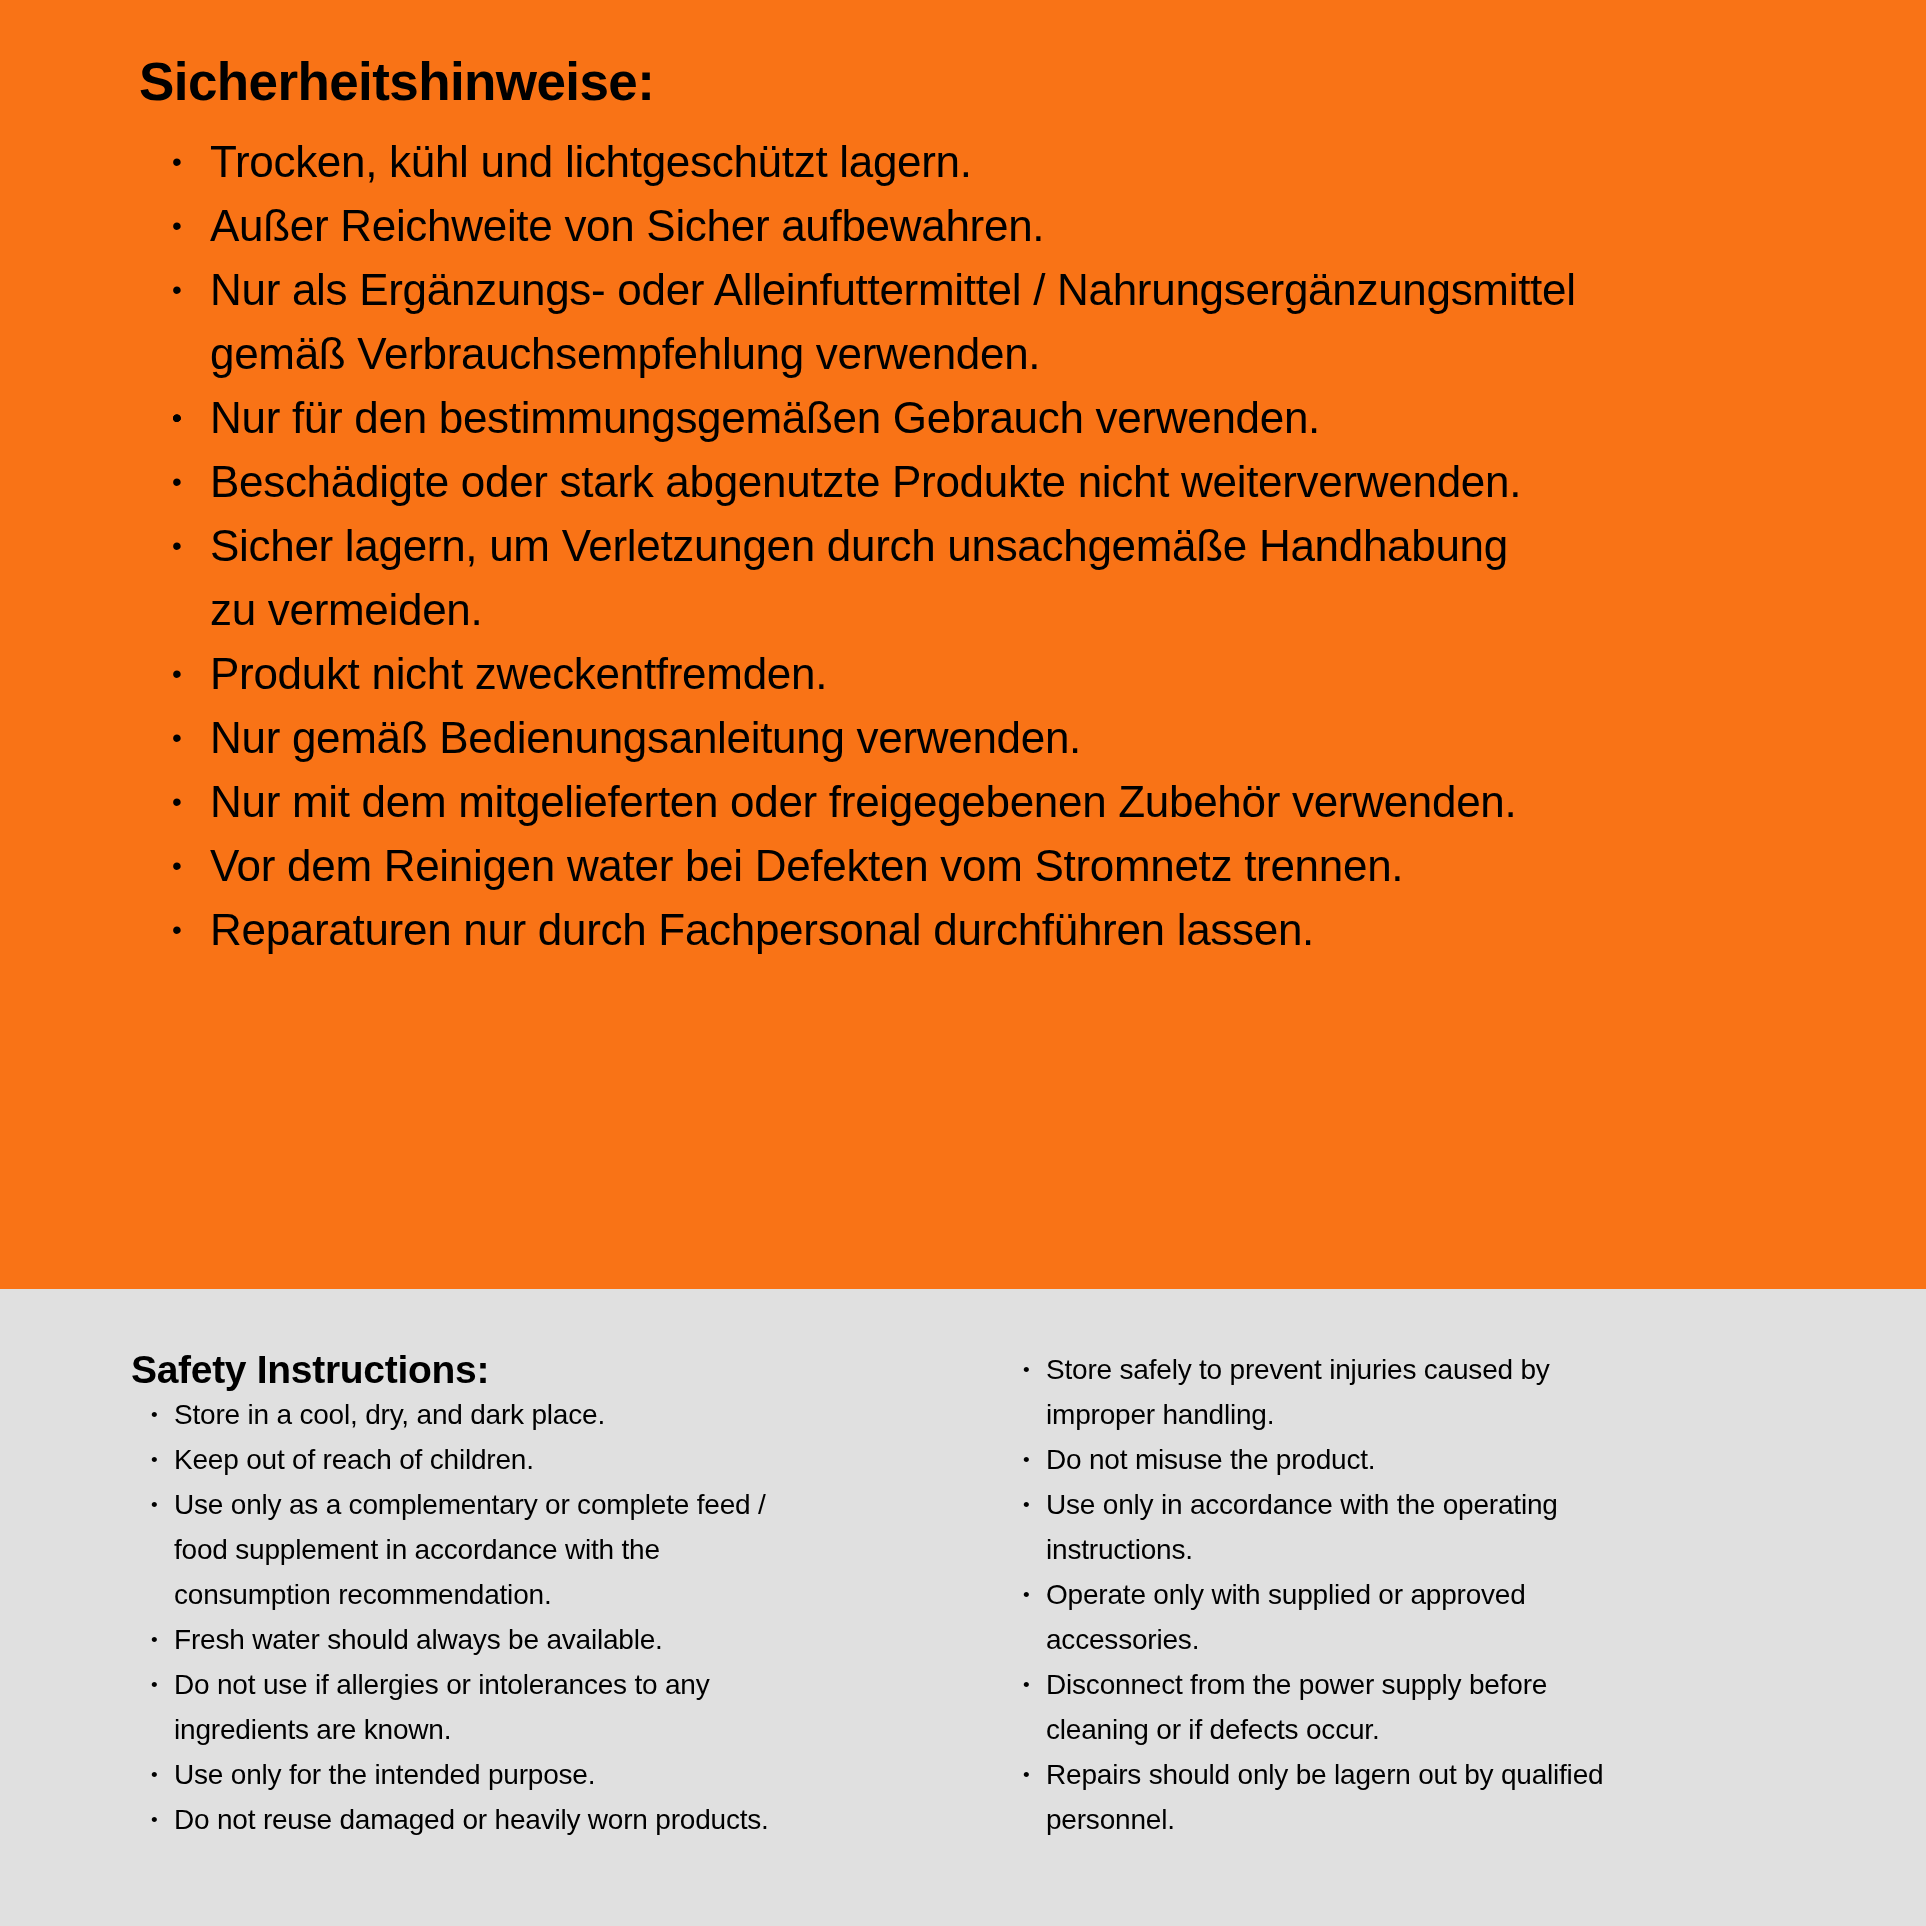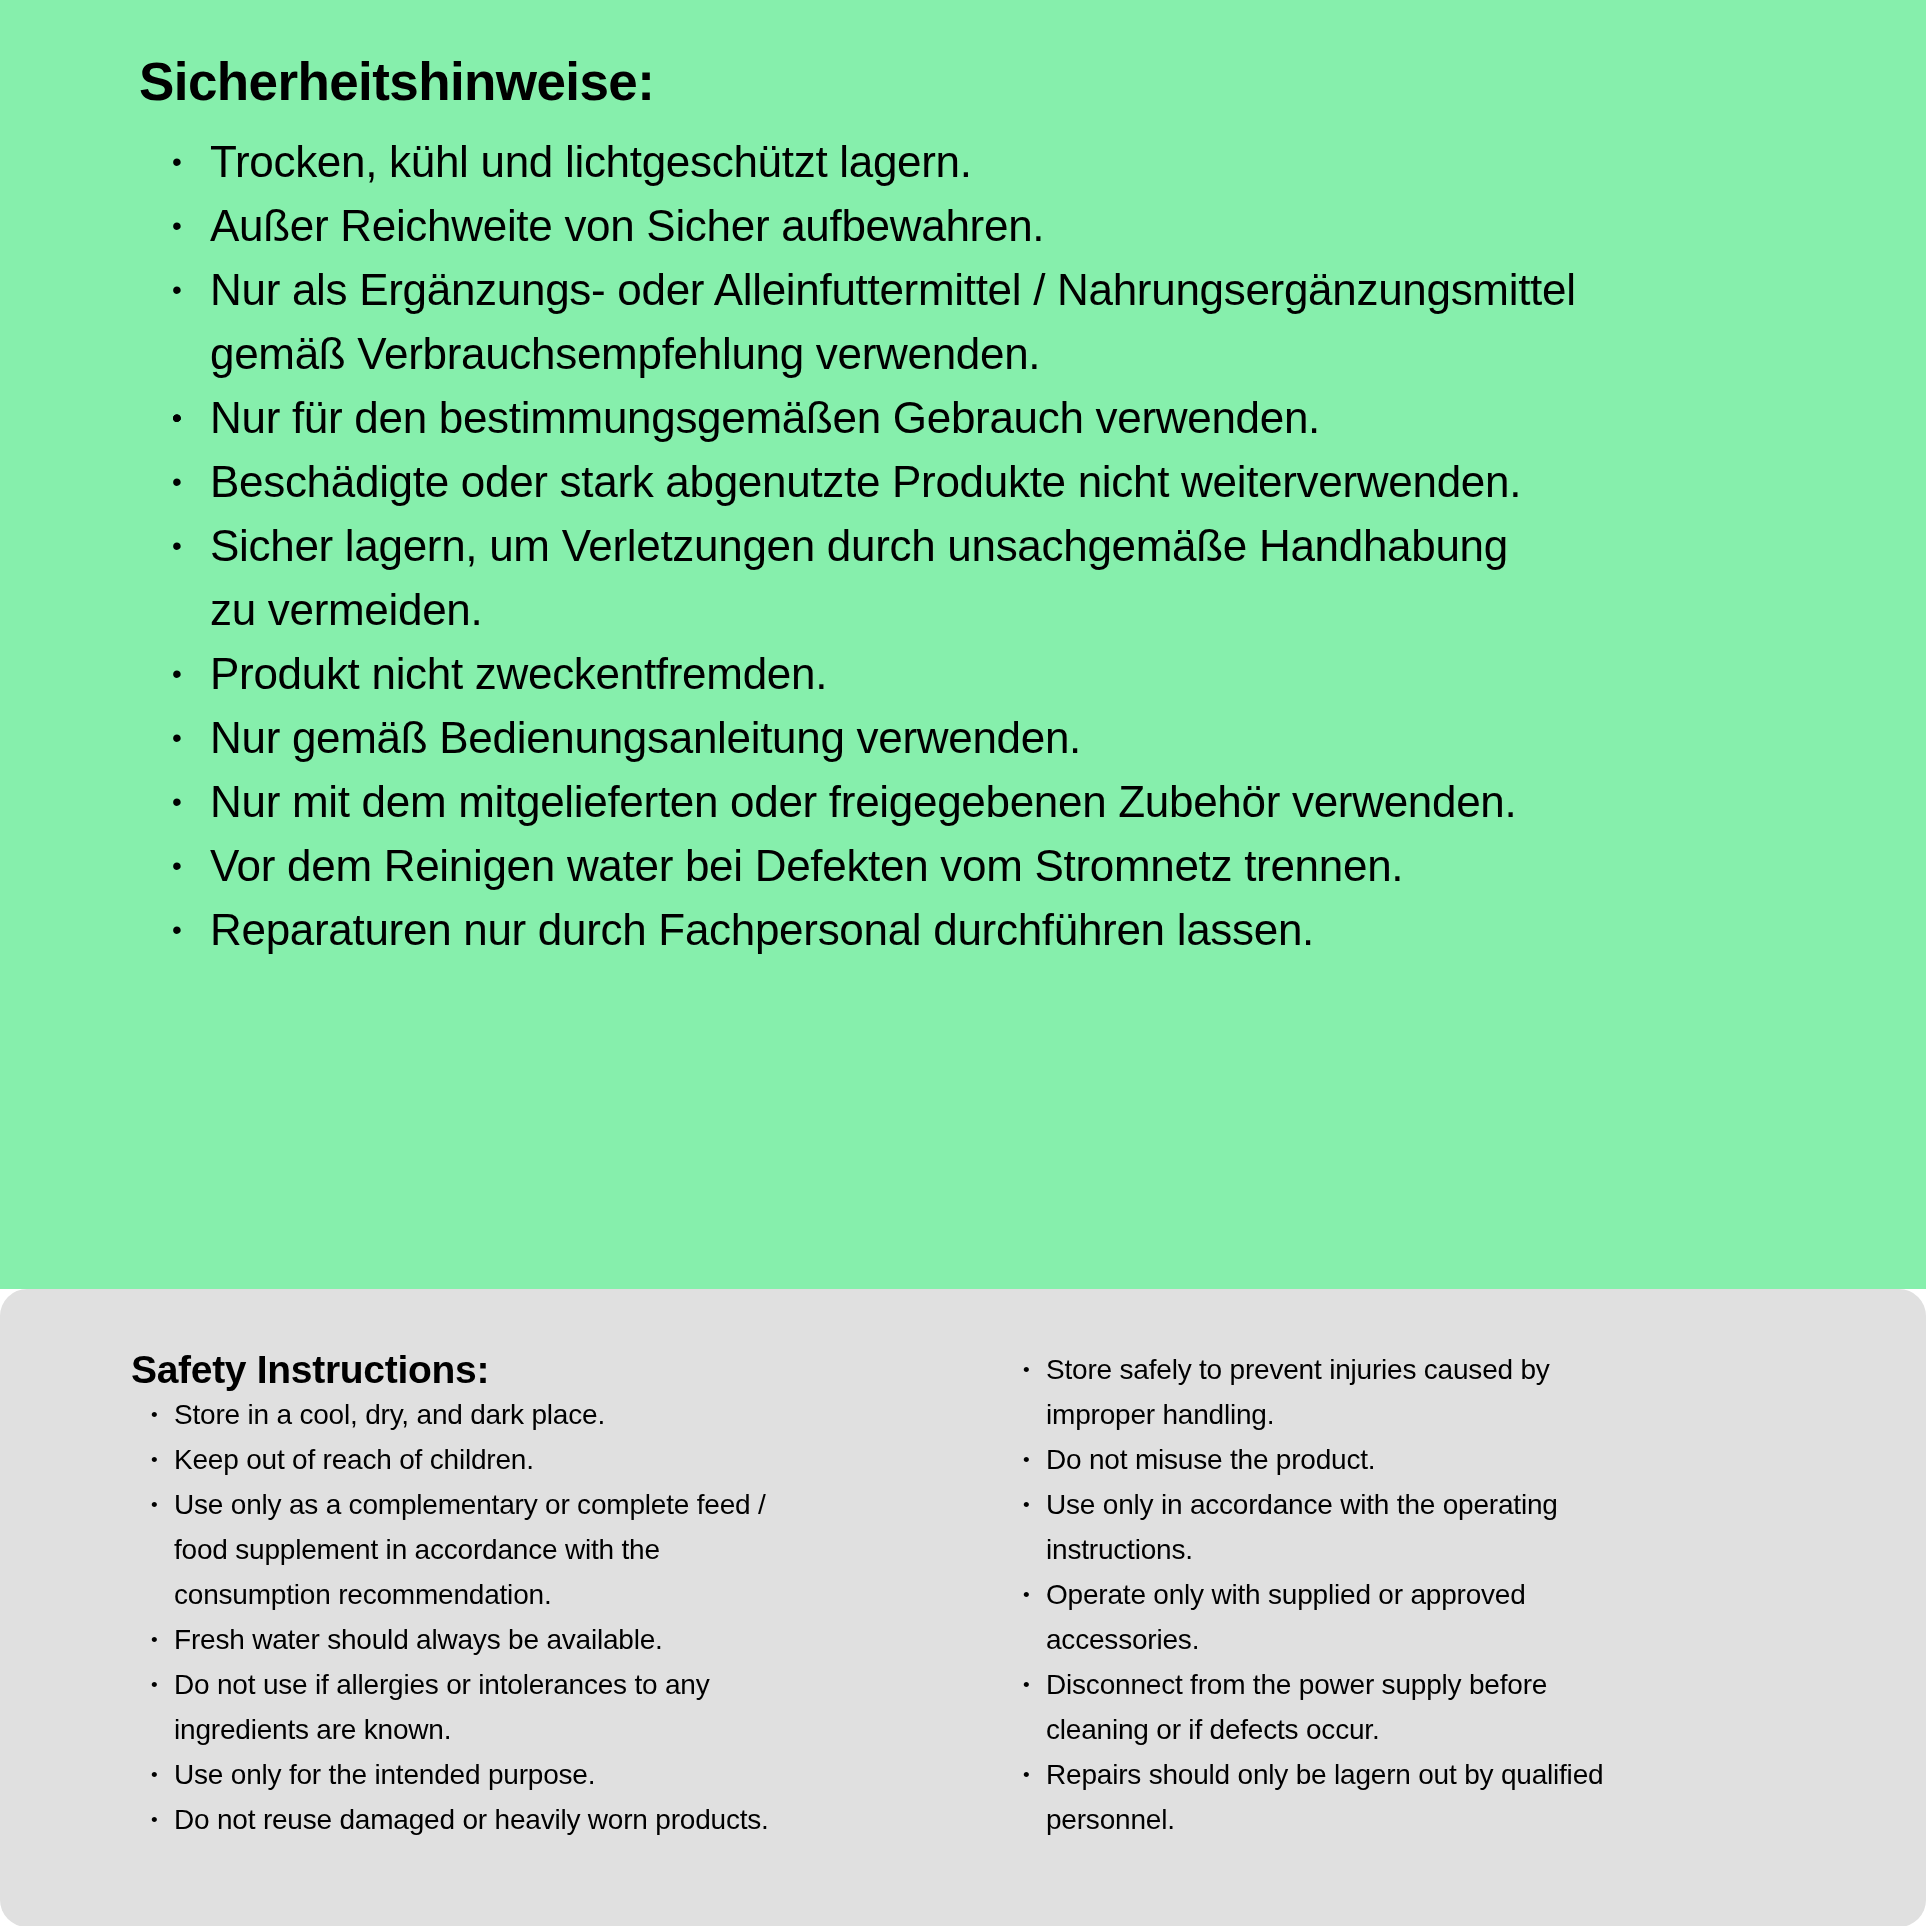--- a/index.html
+++ b/index.html
@@ -9,21 +9,21 @@
     background:#ffffff;
     color:#000000;
     font-family:"Liberation Sans","DejaVu Sans",sans-serif;
     overflow:hidden;
   }
   
   .sec-de{
     height:1289px;
     box-sizing:border-box;
     padding:50px 39px 14px 139px;
-    background:#86efac;
+    background:#f97316;
   }
   .h-de{
     font-size:53px;
     line-height:1.2;
     font-weight:700;
     margin:0 0 16.7px 0;
     letter-spacing:-0.6px;
   }
   .list-de{list-style:none;margin:0;padding:0;}
   .list-de li{
@@ -39,21 +39,20 @@
     font-size:28px;line-height:64px;
   }
   
   .sec-en{
     height:638px;
     box-sizing:border-box;
     padding:58px 26px 0 131px;
     background:#e0e0e0;
     display:flex;
     align-items:flex-start;
-    border-radius:27px;
   }
   .col-left{width:892px;flex:0 0 auto;}
   .col-right{flex:1 1 auto;min-width:0;}
   .h-en{
     font-size:39px;
     line-height:45px;
     font-weight:700;
     margin:0;
     letter-spacing:-0.3px;
   }

